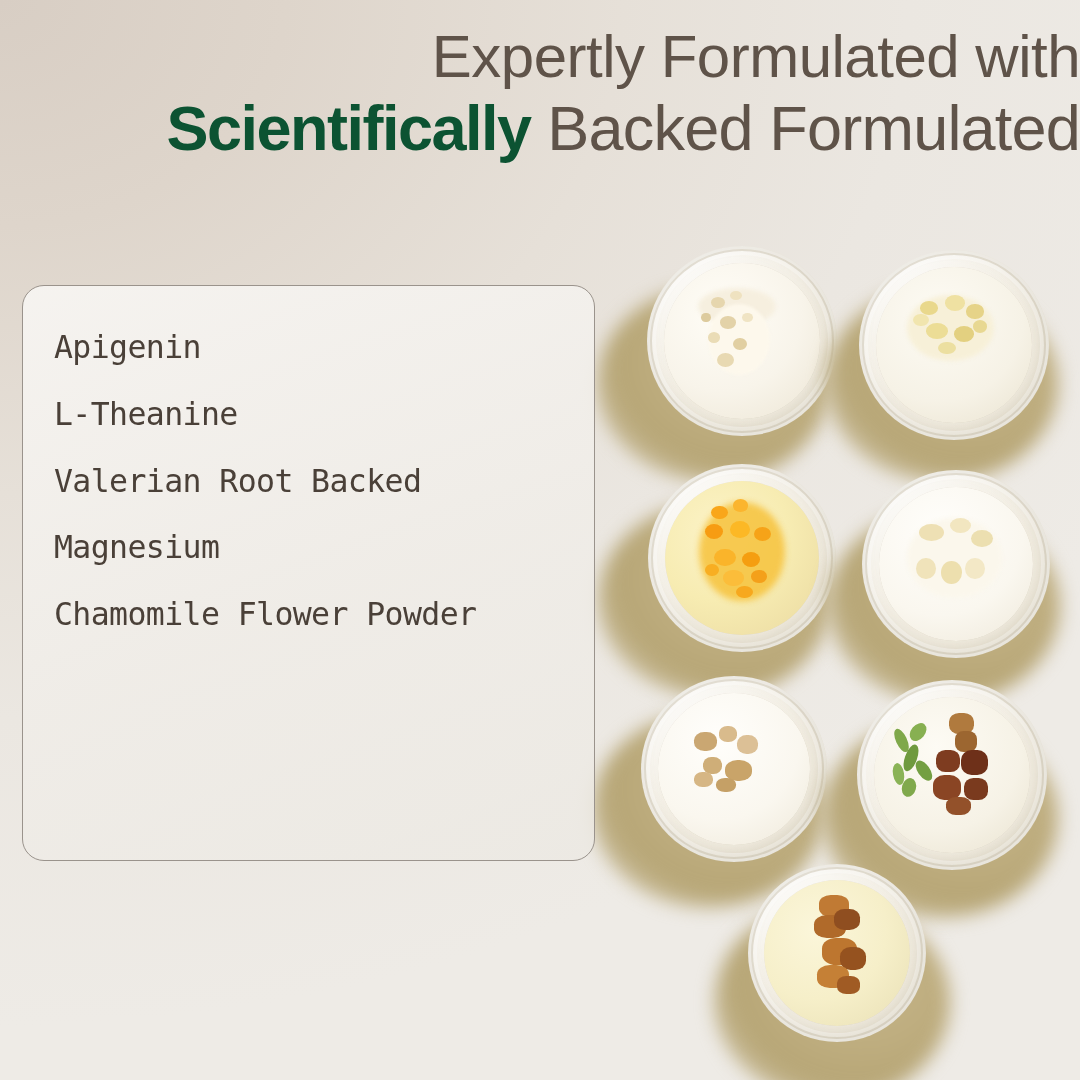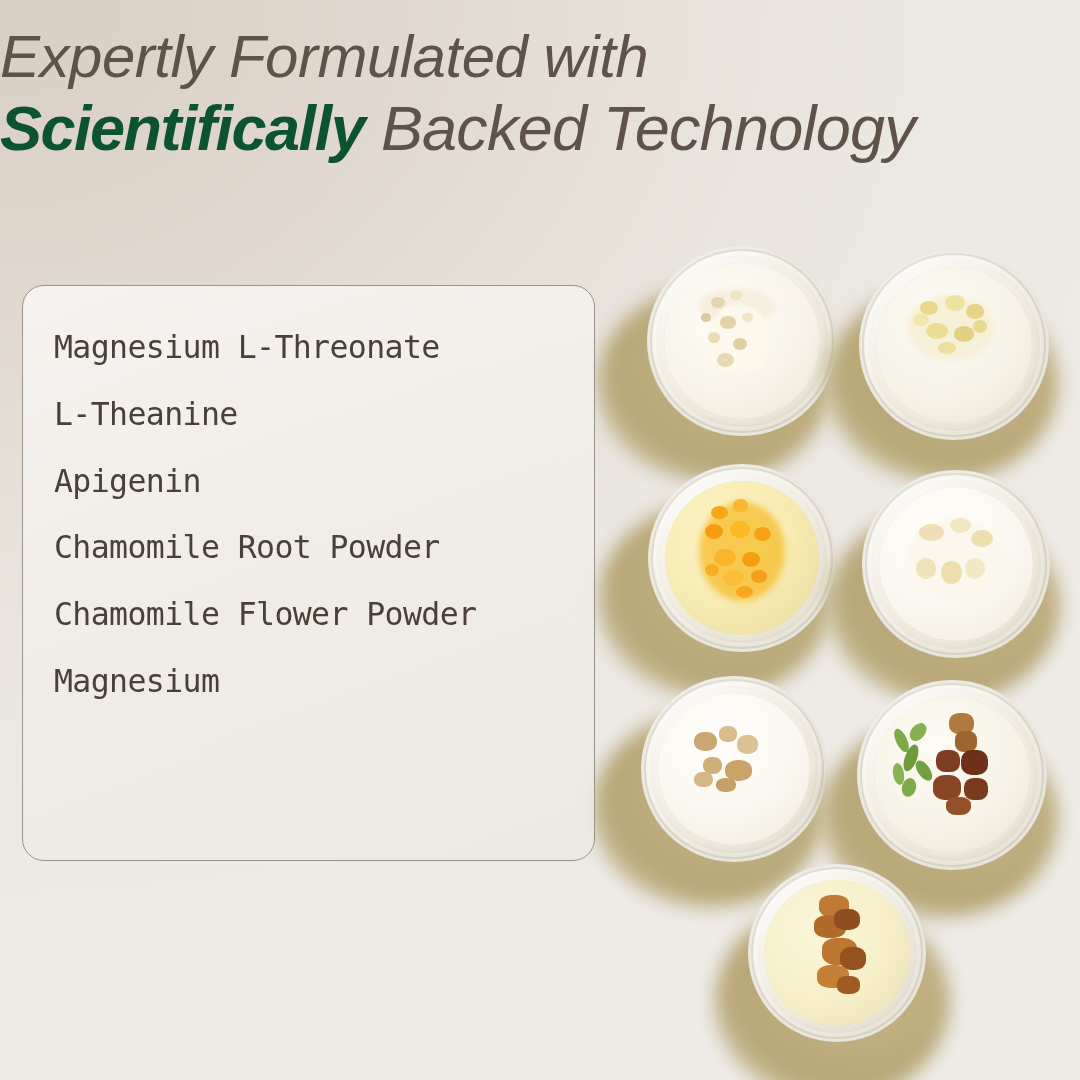--- a/index.html
+++ b/index.html
@@ -10,22 +10,21 @@
   }
   #stage{
     position:relative;width:1080px;height:1080px;overflow:hidden;
     background:
       radial-gradient(120% 95% at 0% 0%, #d8cec4 0%, #ded5cb 22%, #e6e0d8 48%, #ebe7e1 70%, #eeebe6 100%),
       linear-gradient(115deg,#d9cfc5 0%,#e6e1da 45%,#efece7 100%);
   }
   
   #headline{
     position:absolute;left:0;top:26px;width:1080px;
-    text-align:left;line-height:1.04;
-    font-style:italic;
+    text-align:right;line-height:1.04;
     -webkit-font-smoothing:antialiased;
   }
   #headline .l1{
     display:block;font-size:60px;font-weight:400;letter-spacing:-0.5px;
     color:#5f5349;
   }
   #headline .l2{
     display:block;font-size:63px;font-weight:400;letter-spacing:-0.8px;
     color:#5f5349;white-space:nowrap;margin-top:8px;
   }
@@ -80,21 +79,21 @@
   .fill-pale{background:radial-gradient(circle at 40% 32%,#fdfbf4 0%,#f6f2e6 60%,#e9e2cf 100%);}
   .fill-buttery{background:radial-gradient(circle at 36% 34%,#fbf6da 0%,#f6efc9 52%,#e8dfb4 100%);}
 </style>
 </head>
 <body>
 
 <div id="stage">
 
   <div id="headline">
     <span class="l1">Expertly Formulated with</span>
-    <span class="l2"><span class="green">Scientifically</span><span> Backed Technology</span></span>
+    <span class="l2"><span class="green">Scientifically</span><span> Backed Formulated</span></span>
   </div>
 
   <div id="photo">
 
     <div class="shadow" style="left:597px;top:286px;width:232px;height:196px;"></div>
     <div class="jar" style="left:647px;top:246px;width:190px;height:190px;">
       <div class="glass" style="inset:0;"></div>
       <div class="inner">
         <div class="contents fill-cream"></div>
         <div class="blob" style="left:22%;top:16%;width:50%;height:24%;background:#f6efdf;filter:blur(2px);"></div>
@@ -210,22 +209,21 @@
         <div class="speck" style="left:52%;top:46%;width:18%;height:16%;background:#95521f;border-radius:40%;"></div>
         <div class="speck" style="left:36%;top:58%;width:22%;height:16%;background:#c58036;border-radius:40%;"></div>
         <div class="speck" style="left:50%;top:66%;width:16%;height:12%;background:#a05b24;border-radius:40%;"></div>
       </div>
     </div>
 
   </div>
 
   <div id="card">
     <ul id="ing-list">
-      <li>Magnesium L-Threonate</li>
+      <li>Apigenin</li>
       <li>L-Theanine</li>
-      <li>Apigenin</li>
-      <li>Chamomile Root Powder</li>
+      <li>Valerian Root Backed</li>
+      <li>Magnesium</li>
       <li>Chamomile Flower Powder</li>
-      <li>Magnesium</li>
     </ul>
   </div>
 
 </div>
 
 </body></html>

